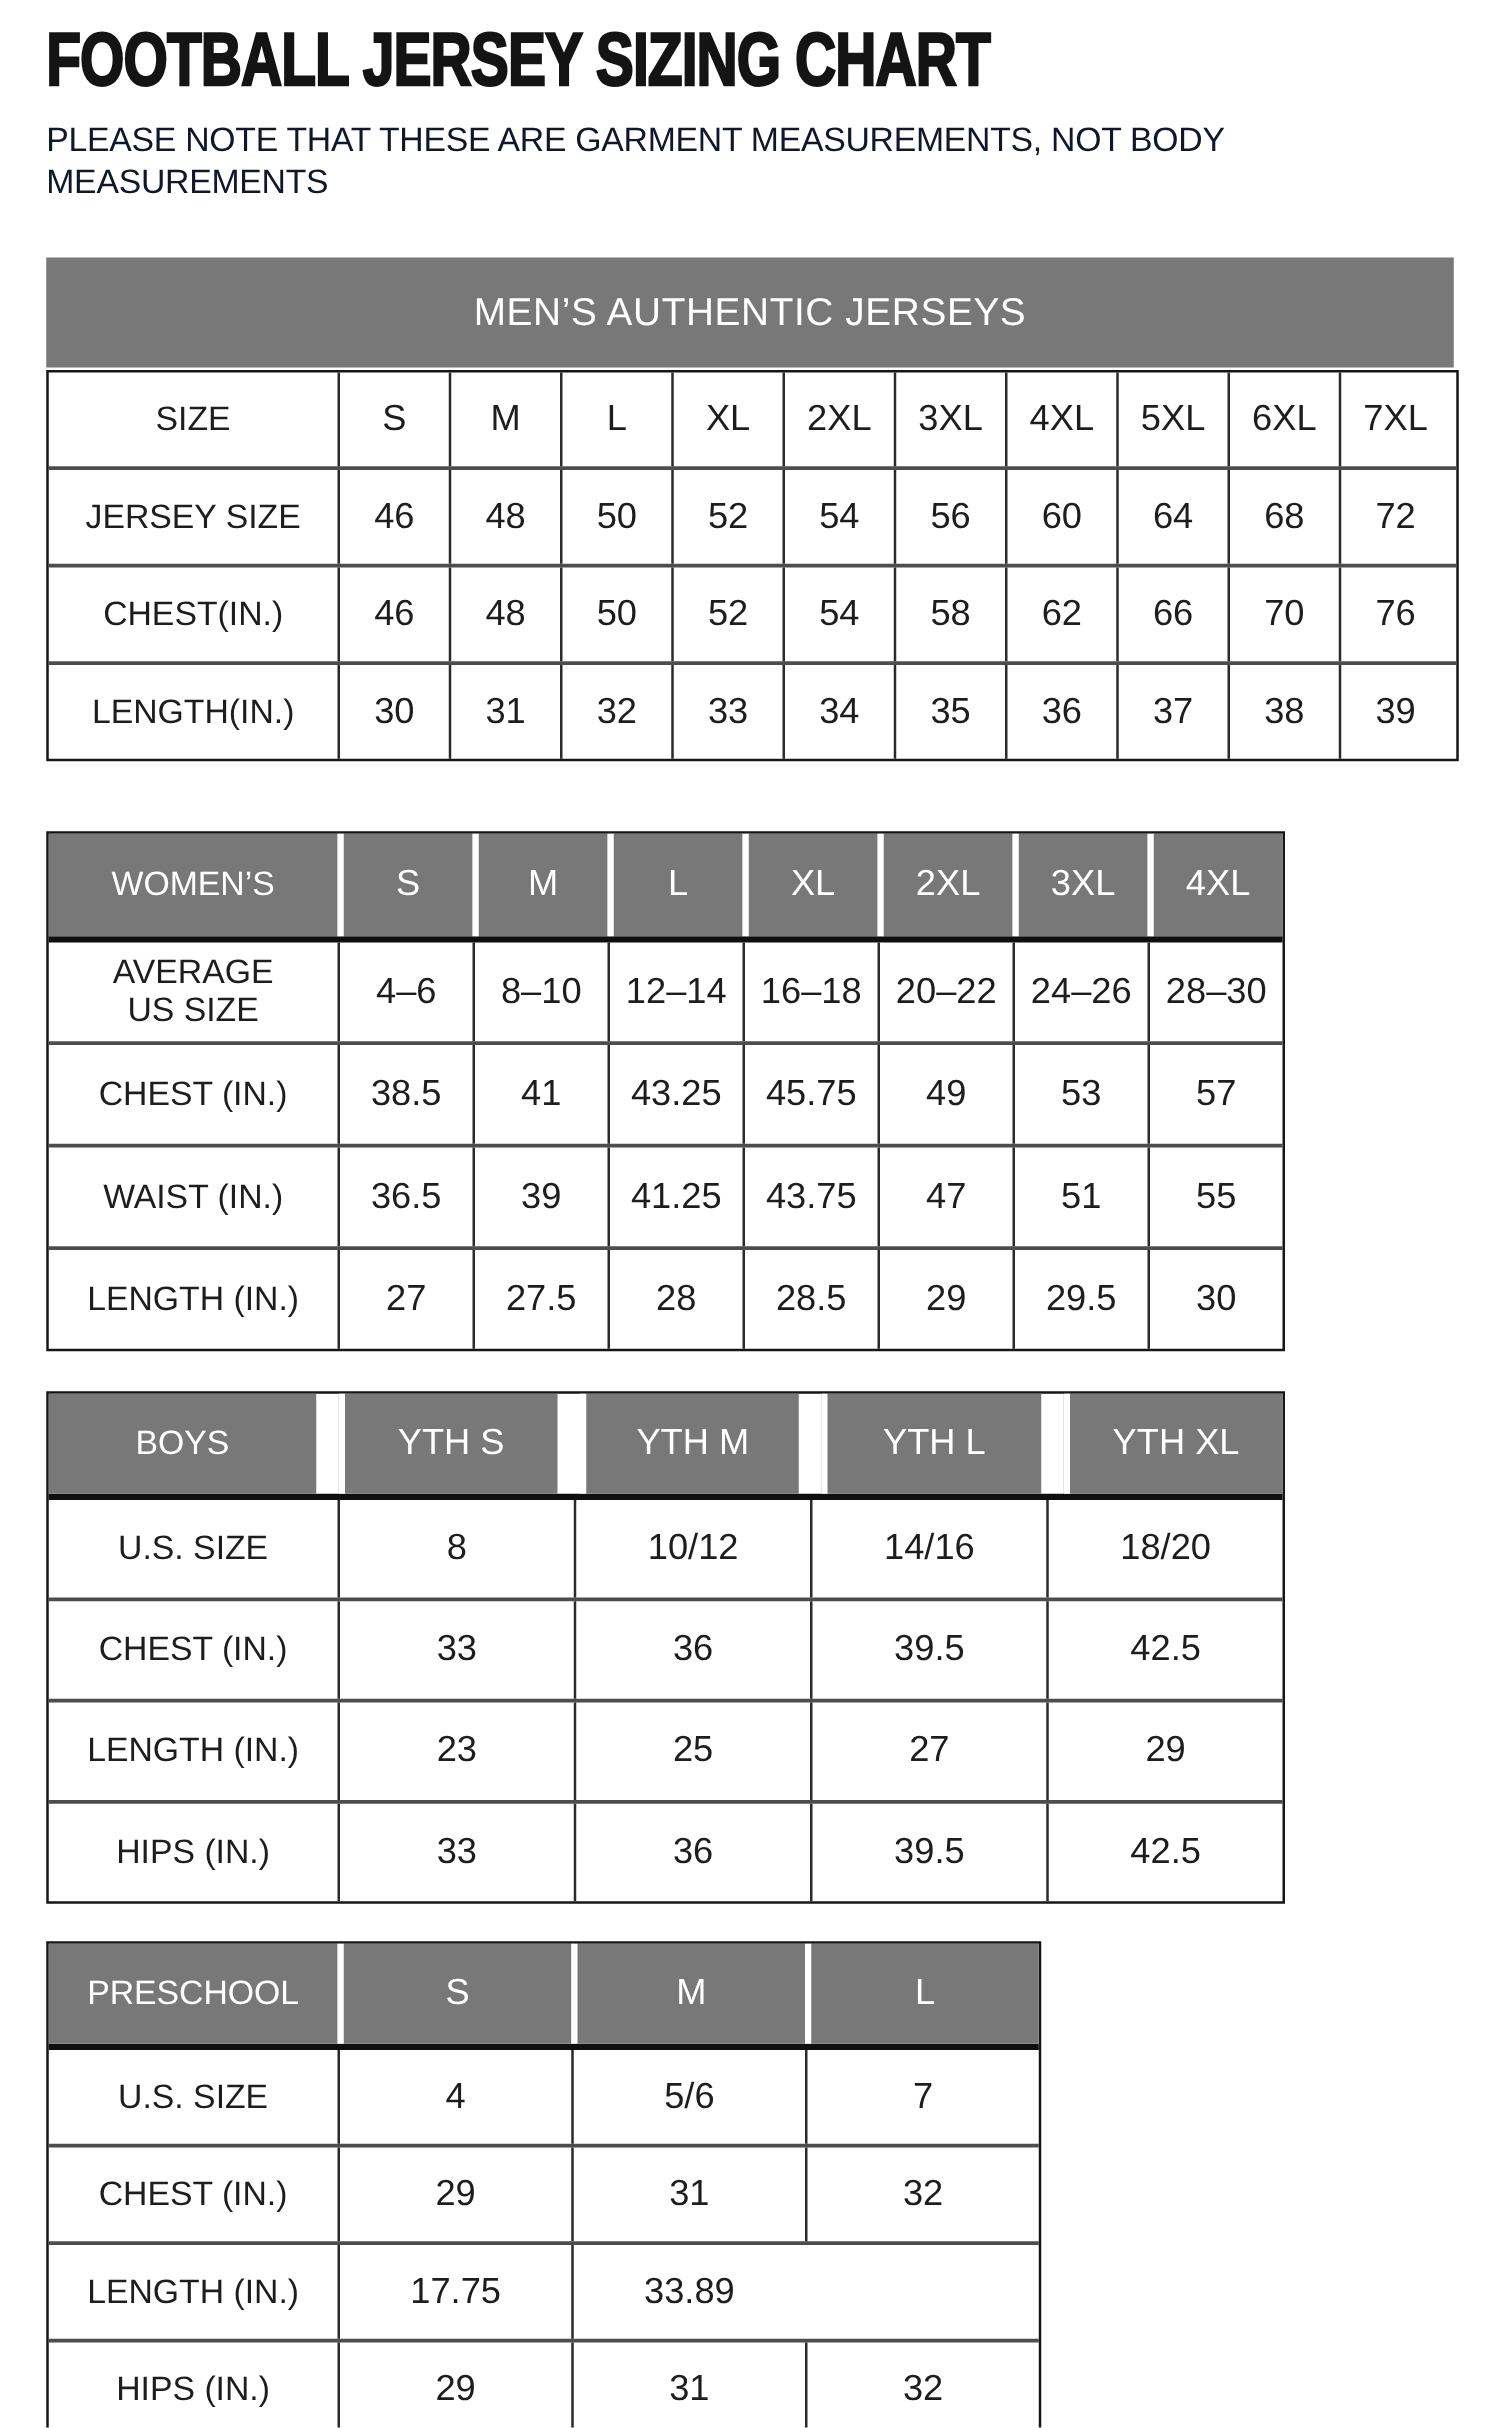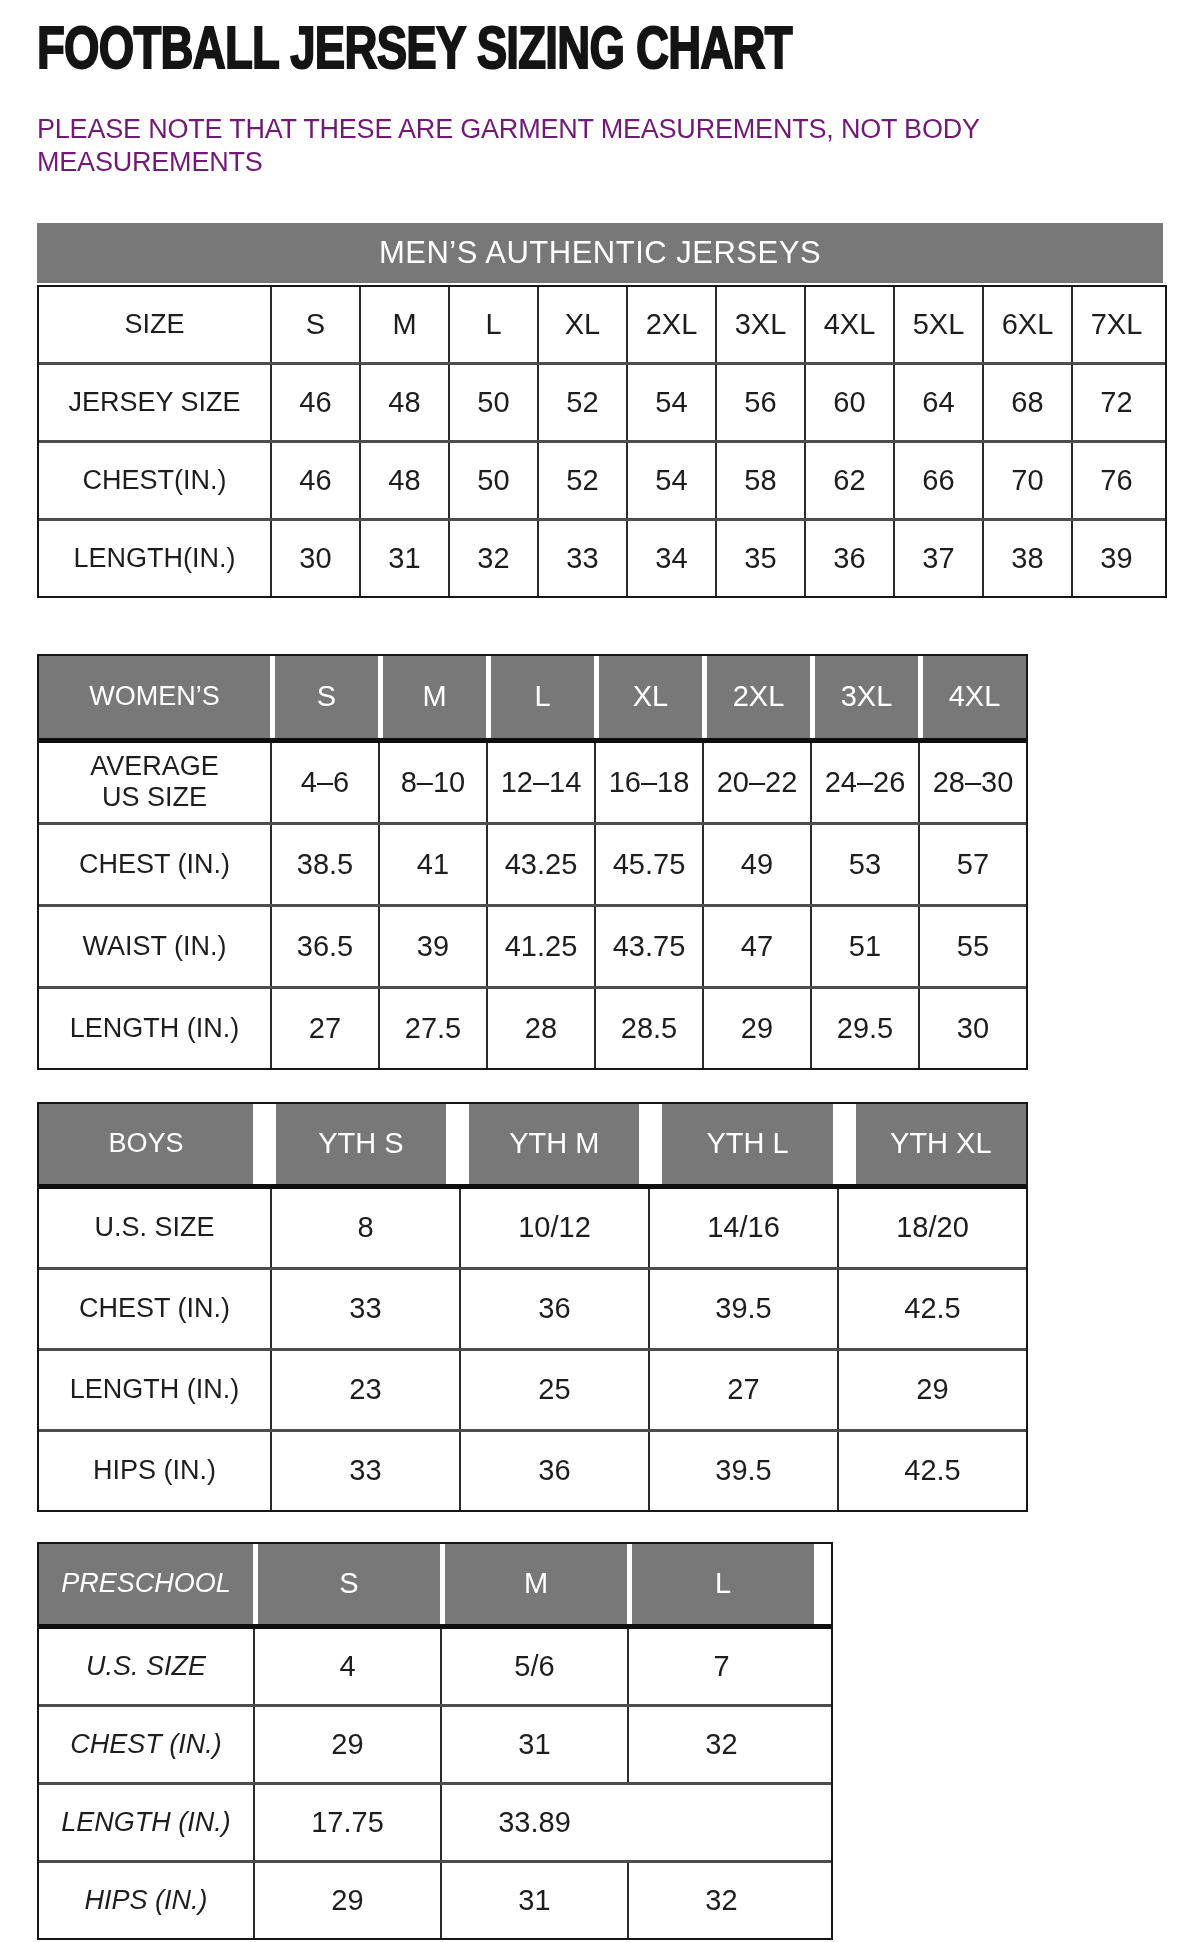--- a/index.html
+++ b/index.html
@@ -9,31 +9,31 @@
   }
   .sheet{box-sizing:border-box;padding:18px 35px 0 37px;}
 
   .title{
     margin:0;white-space:nowrap;color:#141414;
     font-size:60px;font-weight:700;line-height:1.0;letter-spacing:-1px;
     transform:scaleX(0.76);transform-origin:left center;
     -webkit-text-stroke:2px #141414;
   }
   .note{
-    margin:35px 0 0 0;color:#701a75;font-size:27px;line-height:1.22;
+    margin:18px 0 0 0;color:#0f172a;font-size:27px;line-height:1.22;
     white-space:pre-line;letter-spacing:-0.2px;
   }
 
   .sec{margin-top:44px;}
   .sec-wom{margin-top:56px;}
   .sec-boys{margin-top:32px;}
   .sec-pre{margin-top:30px;}
 
   .banner{
-    height:60px;background:#787878;color:#ffffff;
+    height:88px;background:#787878;color:#ffffff;
     display:flex;align-items:center;justify-content:center;
     font-size:31px;letter-spacing:0.5px;margin-bottom:2px;
   }
 
   .grid{border:2px solid #161616;background:#ffffff;}
   .row{display:flex;border-top:3px solid #4d4d4d;}
   .row:first-child{border-top:none;}
   .cell{
     box-sizing:border-box;display:flex;align-items:center;justify-content:center;
     border-left:2px solid #2a2a2a;text-align:center;line-height:1.15;
@@ -60,21 +60,21 @@
 
   .t-boys{width:987px;}
   .t-boys .row{height:78px;}
   .t-boys .row.ghead{height:80px;gap:18px;}
   .t-boys .lbl{width:231px;}
   .t-boys .val{width:189px;}
 
   .t-pre{width:792px;}
   .t-pre .row{height:75px;}
   .t-pre .row.ghead{height:80px;}
-  .t-pre .lbl{width:214px;font-style:italic;}
+  .t-pre .lbl{width:231px;}
   .t-pre .val{width:187px;}
 </style>
 </head>
 <body>
 
 <div class="sheet">
 
   <h1 class="title">FOOTBALL JERSEY SIZING CHART</h1>
 
   <p class="note">PLEASE NOTE THAT THESE ARE GARMENT MEASUREMENTS, NOT BODY

